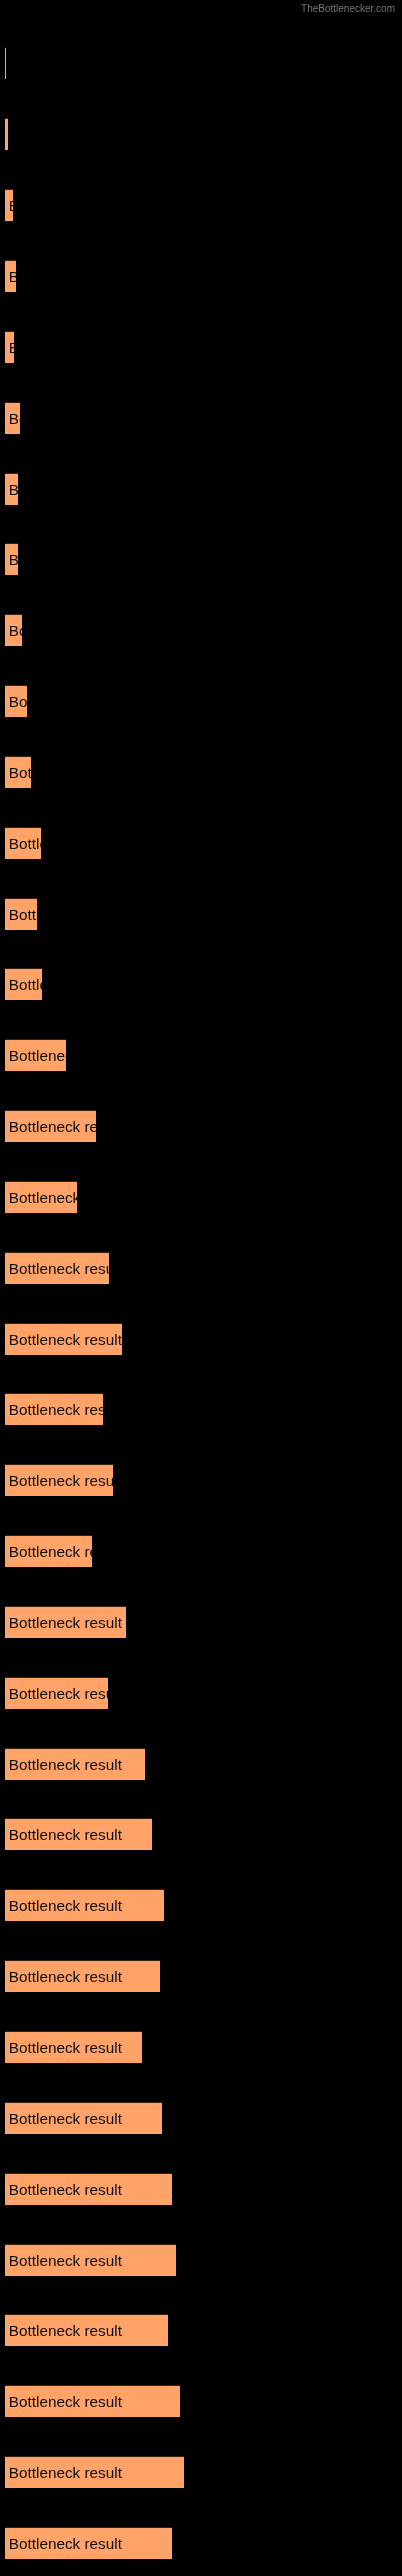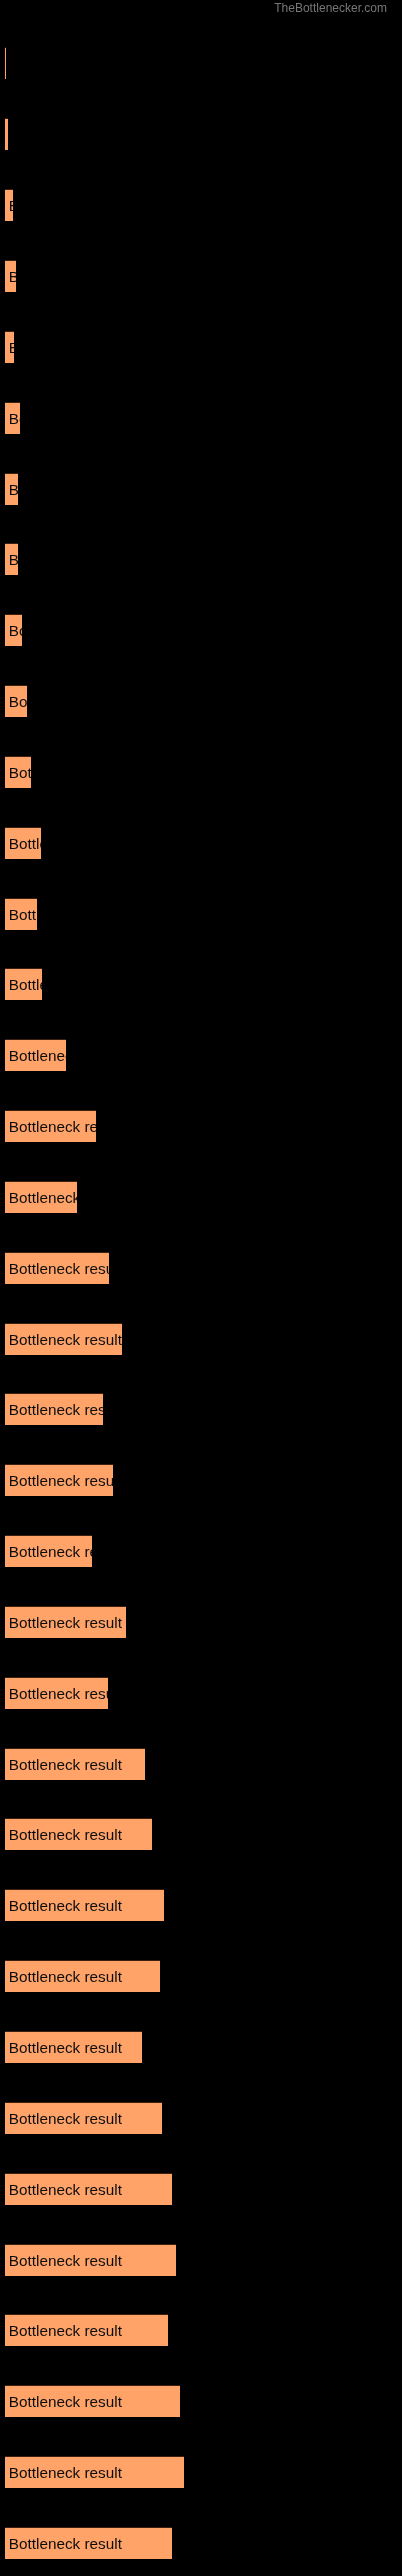--- a/index.html
+++ b/index.html
@@ -19,24 +19,24 @@
   #chart-root {
     position: absolute;
     left: 0;
     top: 0;
     width: 403px;
     height: 2576px;
     background: #000000;
   }
   #watermark {
     position: absolute;
-    right: 16px;
+    right: 8px;
     top: 0px;
     font-family: "Liberation Sans", sans-serif;
-    font-size: 12px;
+    font-size: 10px;
     line-height: 17.7px;
     color: #777777;
     letter-spacing: 0px;
     white-space: nowrap;
     user-select: none;
   }
   #plot-area {
     position: absolute;
     left: 0;
     top: 0;

